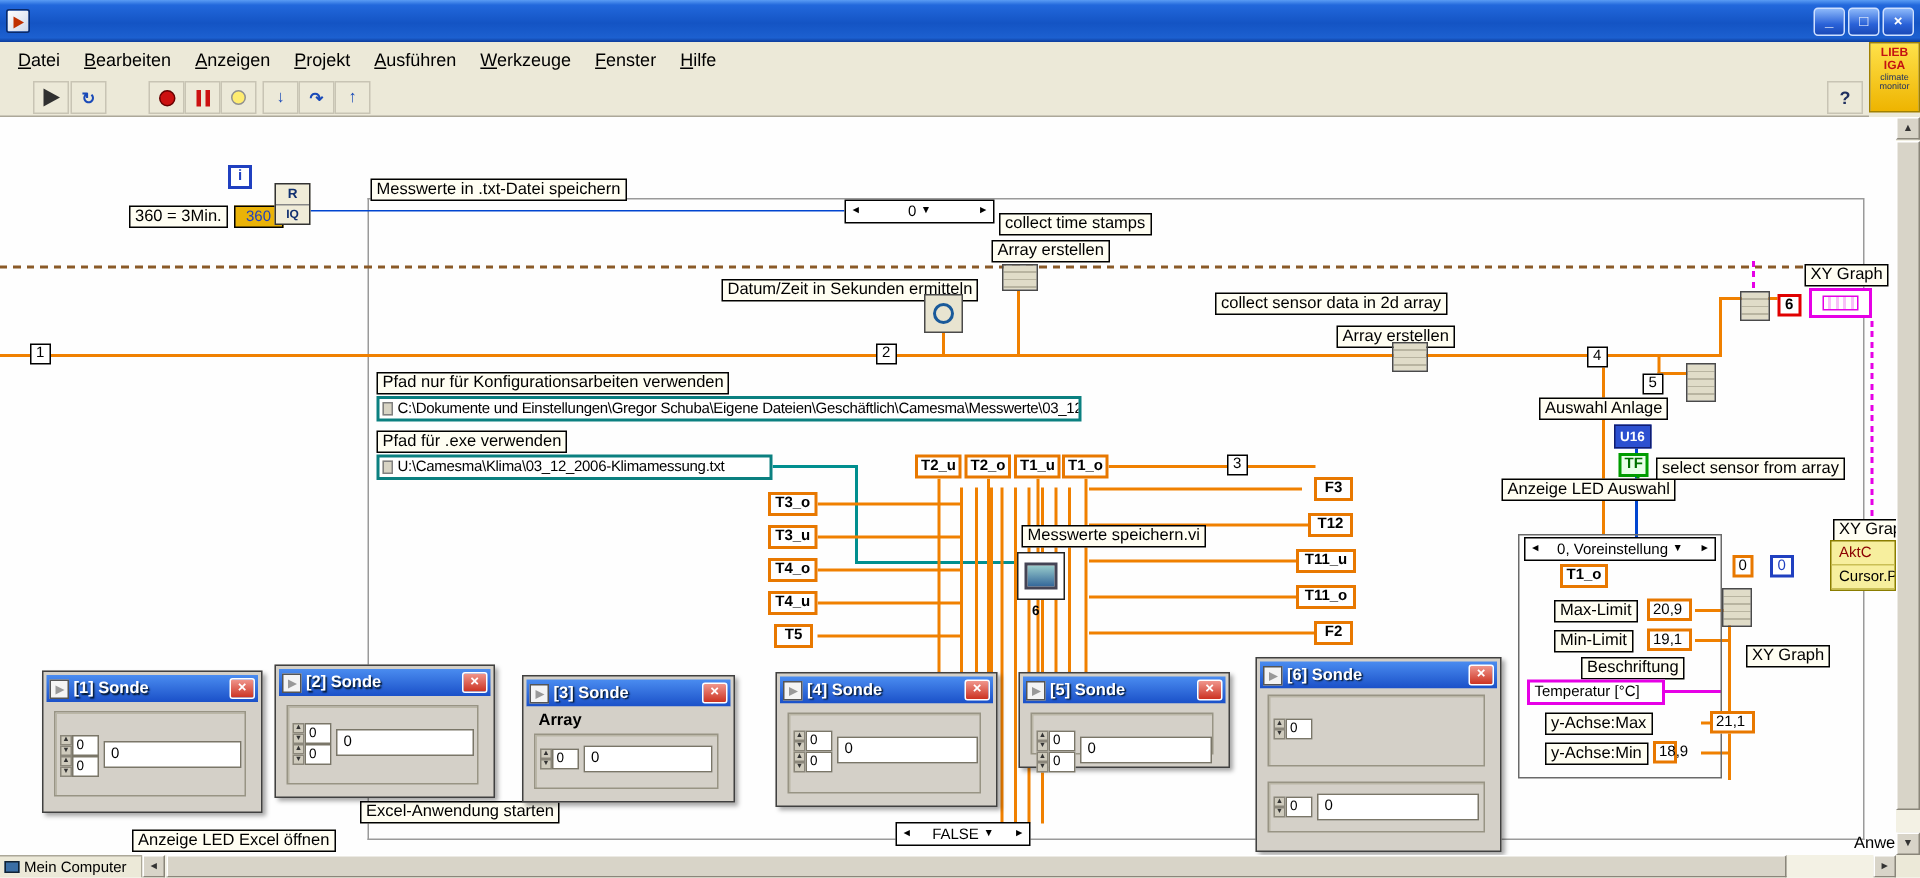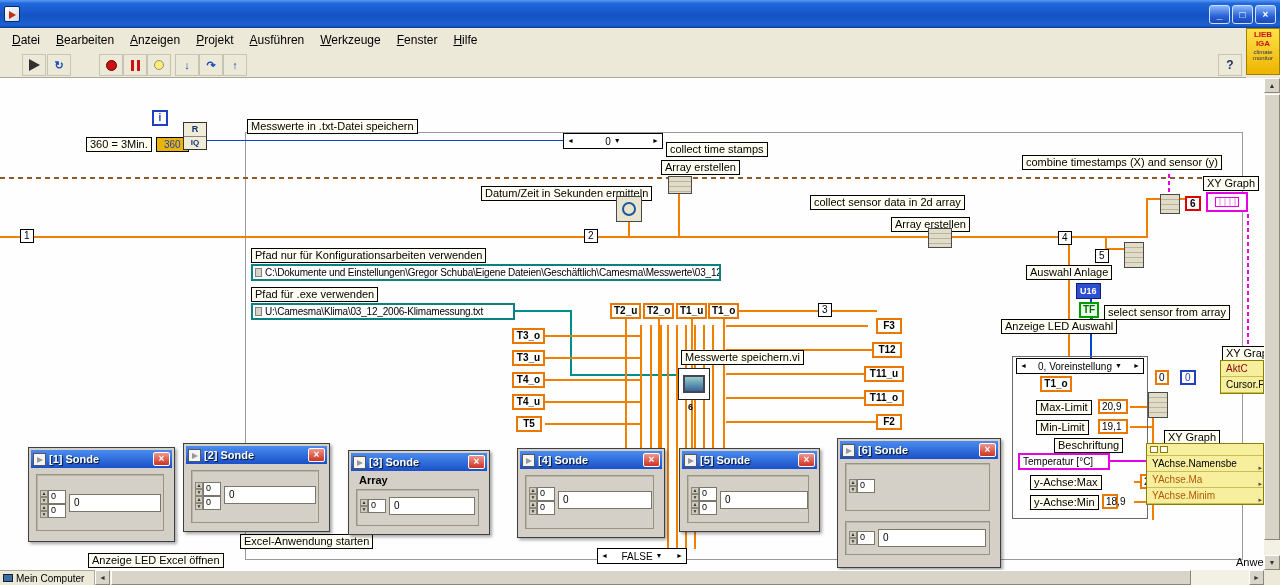--- a/index.html
+++ b/index.html
@@ -231,21 +231,20 @@
   <div class="lbl" style="left:666px;top:64px">collect time stamps</div>
   <div class="lbl" style="left:661px;top:82px">Array erstellen</div>
   <div class="icon-node" style="left:668px;top:98px;width:24px;height:18px"></div>
   <div class="lbl" style="left:481px;top:108px">Datum/Zeit in Sekunden ermitteln</div>
   <div class="dtnode" style="left:616px;top:118px">
       <span class="clk"></span>
     </div>
   <div class="lbl" style="left:810px;top:117px">collect sensor data in 2d array</div>
   <div class="lbl" style="left:891px;top:139px">Array erstellen</div>
   <div class="icon-node" style="left:928px;top:150px;width:24px;height:20px"></div>
-  <div class="lbl" style="left:1022px;top:77px">combine timestamps (X) and sensor (y)</div>
   <div class="lbl" style="left:1203px;top:98px">XY Graph</div>
   <div class="icon-node" style="left:1160px;top:116px;width:20px;height:20px"></div>
   <div class="red6" style="left:1185px;top:118px">6</div>
   <div class="xyterm" style="left:1206px;top:114px">
       <span class="mini"></span>
     </div>
 
   <div class="wlabel" style="left:20px;top:151px">1</div>
   <div class="wlabel" style="left:584px;top:151px">2</div>
   <div class="wlabel" style="left:818px;top:225px">3</div>
@@ -308,29 +307,20 @@
   <div class="const-str" style="left:1018px;top:375px;width:92px">Temperatur [°C]</div>
   <div class="lbl" style="left:1030px;top:397px">y-Achse:Max</div>
   <div class="const-dbl" style="left:1140px;top:396px;width:30px">21,1</div>
   <div class="lbl" style="left:1030px;top:417px">y-Achse:Min</div>
   <div class="const-dbl" style="left:1102px;top:416px;width:16px">18,9</div>
 
   <div class="const-dbl" style="left:1155px;top:292px">0</div>
   <div class="zero-b" style="left:1180px;top:292px">0</div>
   <div class="icon-node" style="left:1148px;top:314px;width:20px;height:26px"></div>
   <div class="lbl" style="left:1164px;top:352px">XY Graph</div>
-  <div class="pnode" style="left:1146px;top:365px;width:118px">
-    <div class="phead">
-        <b></b>
-        <b></b>
-      </div>
-    <div class="prow"><span>YAchse.Namensbe</span><span class="dir">▸</span></div>
-    <div class="prow" style="color:#b35900"><span>YAchse.Ma</span><span class="dir">▸</span></div>
-    <div class="prow" style="color:#b35900"><span>YAchse.Minim</span><span class="dir">▸</span></div>
-  </div>
 
   <div class="lbl" style="left:240px;top:456px">Excel-Anwendung starten</div>
   <div class="lbl" style="left:88px;top:475px">Anzeige LED Excel öffnen</div>
   <div class="sel" style="left:597px;top:470px;width:90px">
     <span class="sa">◄</span>
     <span class="sval">
         <span>FALSE</span>
         <span class="sa">▼</span>
       </span>
     <span class="sa">►</span>
@@ -428,21 +418,21 @@
           <span class="spin">
             <i>▲</i>
             <i>▼</i>
           </span>
           <span class="idxv">0</span>
         </div>
       <div class="valfld" style="left:38px;top:22px;width:94px">0</div>
     </div>
   </div>
 
-  <div class="probe" style="left:679px;top:370px;width:141px;height:84px">
+  <div class="probe" style="left:679px;top:370px;width:141px;height:64px">
     <div class="ptitle">
       <span class="ptico"></span>
       <span class="pname">[5] Sonde</span>
       <span class="pclose"><span>×</span></span>
     </div>
     <div class="pbody">
       <div class="cluster" style="left:5px;top:6px;right:8px;bottom:6px"></div>
       <div class="idxbox" style="left:9px;top:18px">
           <span class="spin">
             <i>▲</i>

